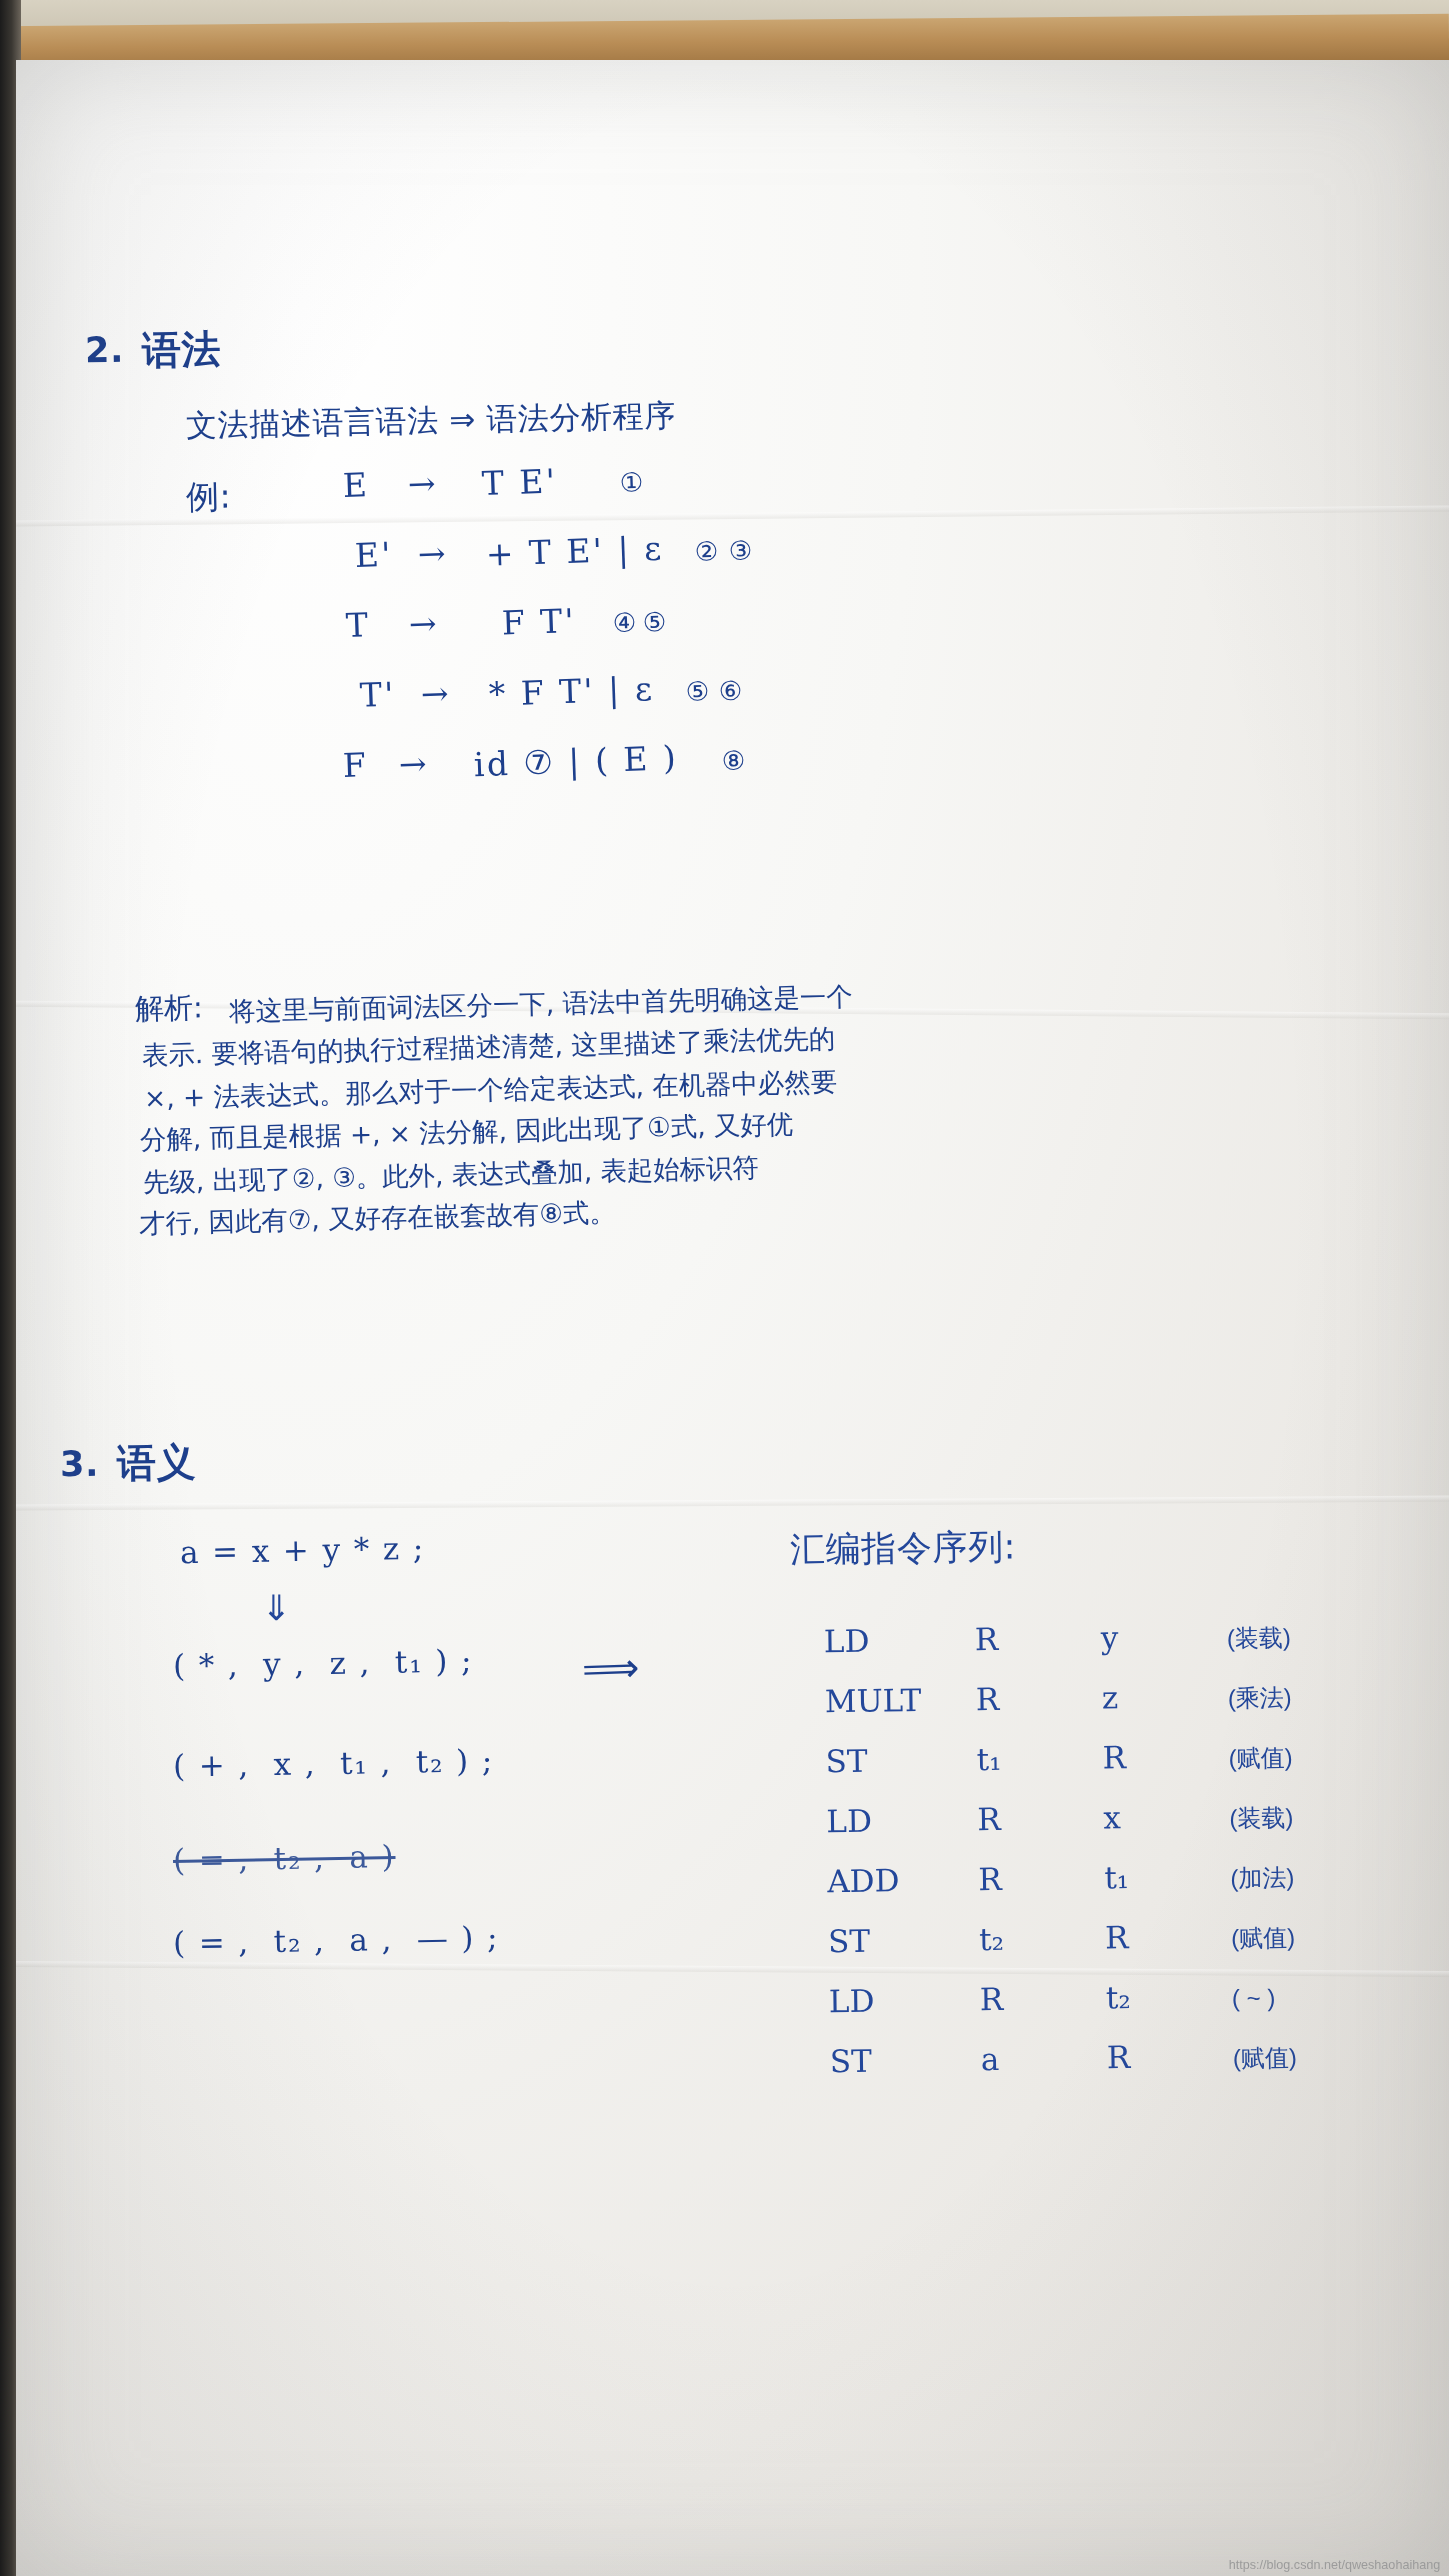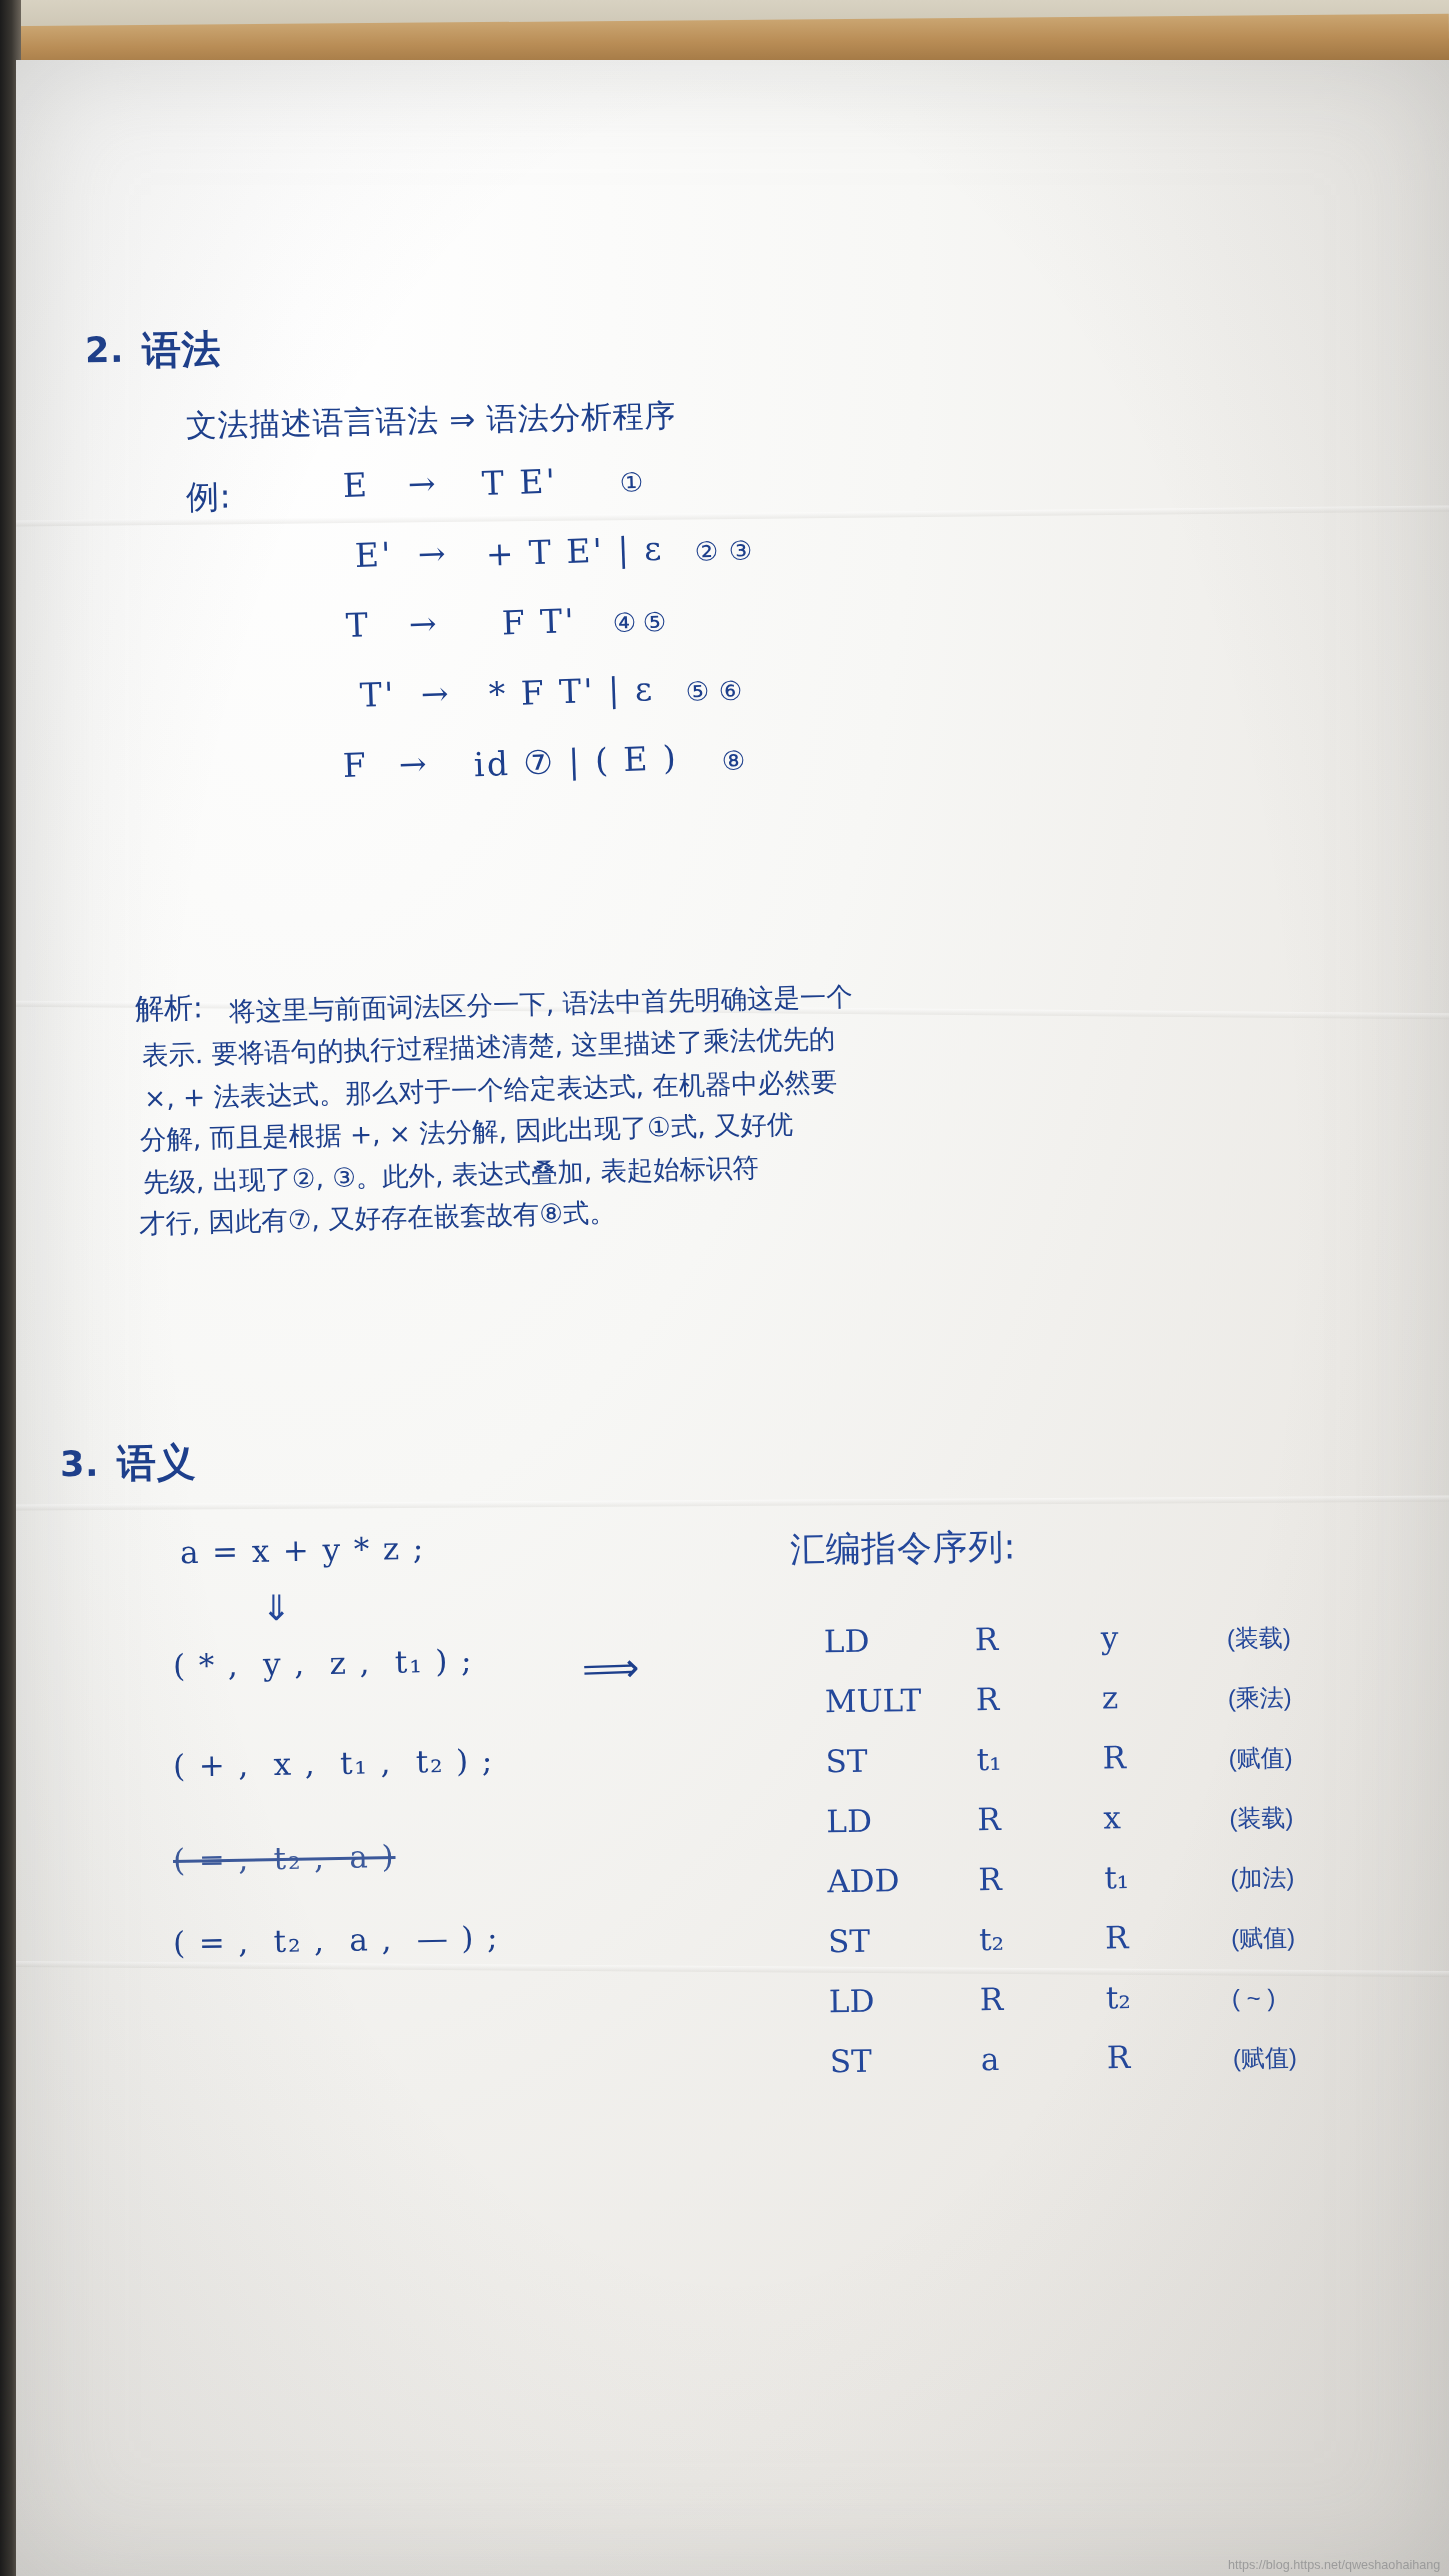--- a/index.html
+++ b/index.html
@@ -283,15 +283,15 @@
         <div class="asm-op">ST</div>
         <div class="asm-a">a</div>
         <div class="asm-b">R</div>
         <div class="asm-cmt">(赋值)</div>
       </div>
     </div>
 
     <div class="paper-vign"></div>
   </div>
 
-  <div class="watermark">https://blog.https.net/qweshaohaihang</div>
+  <div class="watermark">https://blog.csdn.net/qweshaohaihang</div>
 </div>
 
 
 </body></html>

